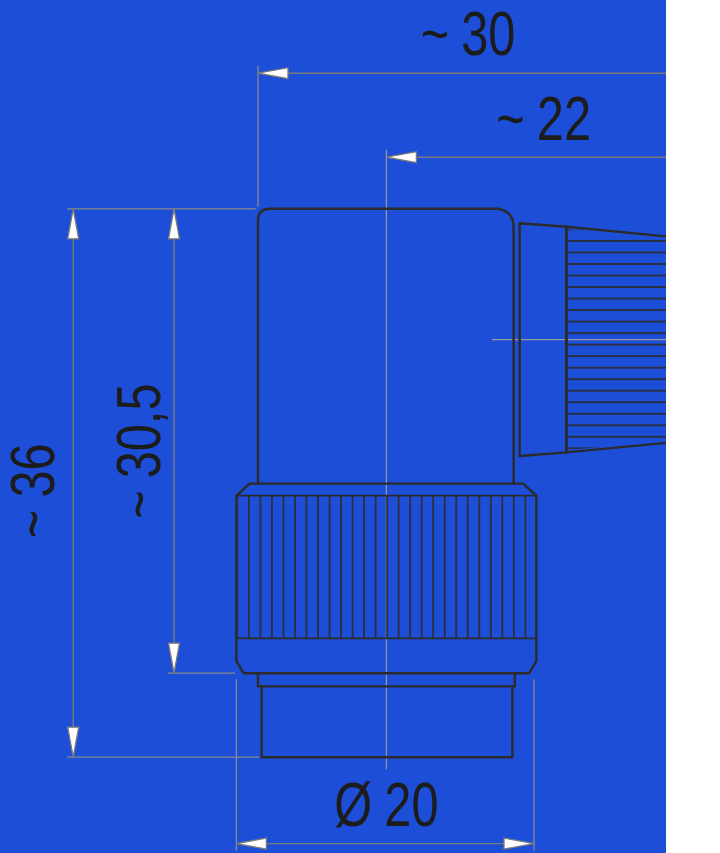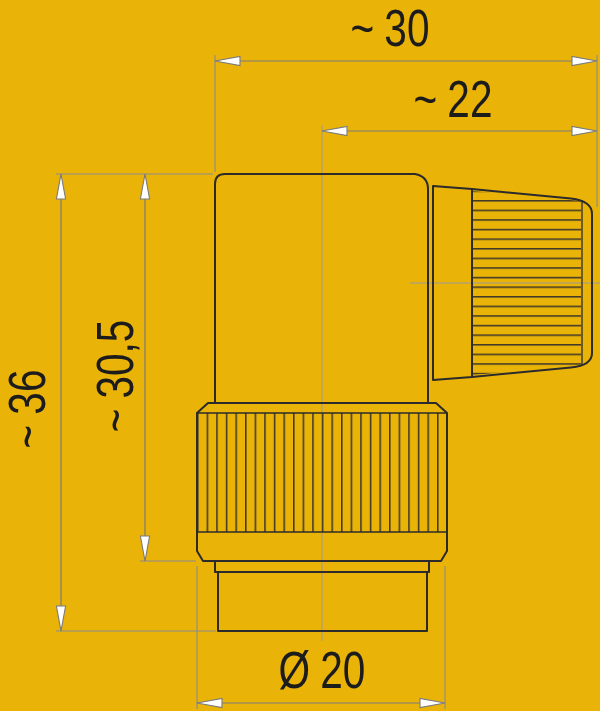--- a/index.html
+++ b/index.html
@@ -1,16 +1,16 @@
 <!DOCTYPE html>
 <html><head>
 <meta charset="utf-8">
 <style>
   html,body{margin:0;padding:0;background:#ffffff;}
-  .stage{position:relative;width:600px;height:711px;background:#eab308;overflow:hidden;}
+  .stage{position:relative;width:555px;height:711px;background:#1d4ed8;overflow:hidden;}
   svg{display:block;}
   .lbl{
     font-family:"Liberation Sans", sans-serif;
     font-size:52px;
     fill:#1c1c1c;
     letter-spacing:0px;
   }
   .outline{stroke:#2b2b2b;stroke-width:2;fill:none;stroke-linejoin:round;stroke-linecap:round;}
   .thin{stroke:#2b2b2b;stroke-width:1.3;fill:none;}
   .dim{stroke:#7a7a7a;stroke-width:1.2;fill:none;}

